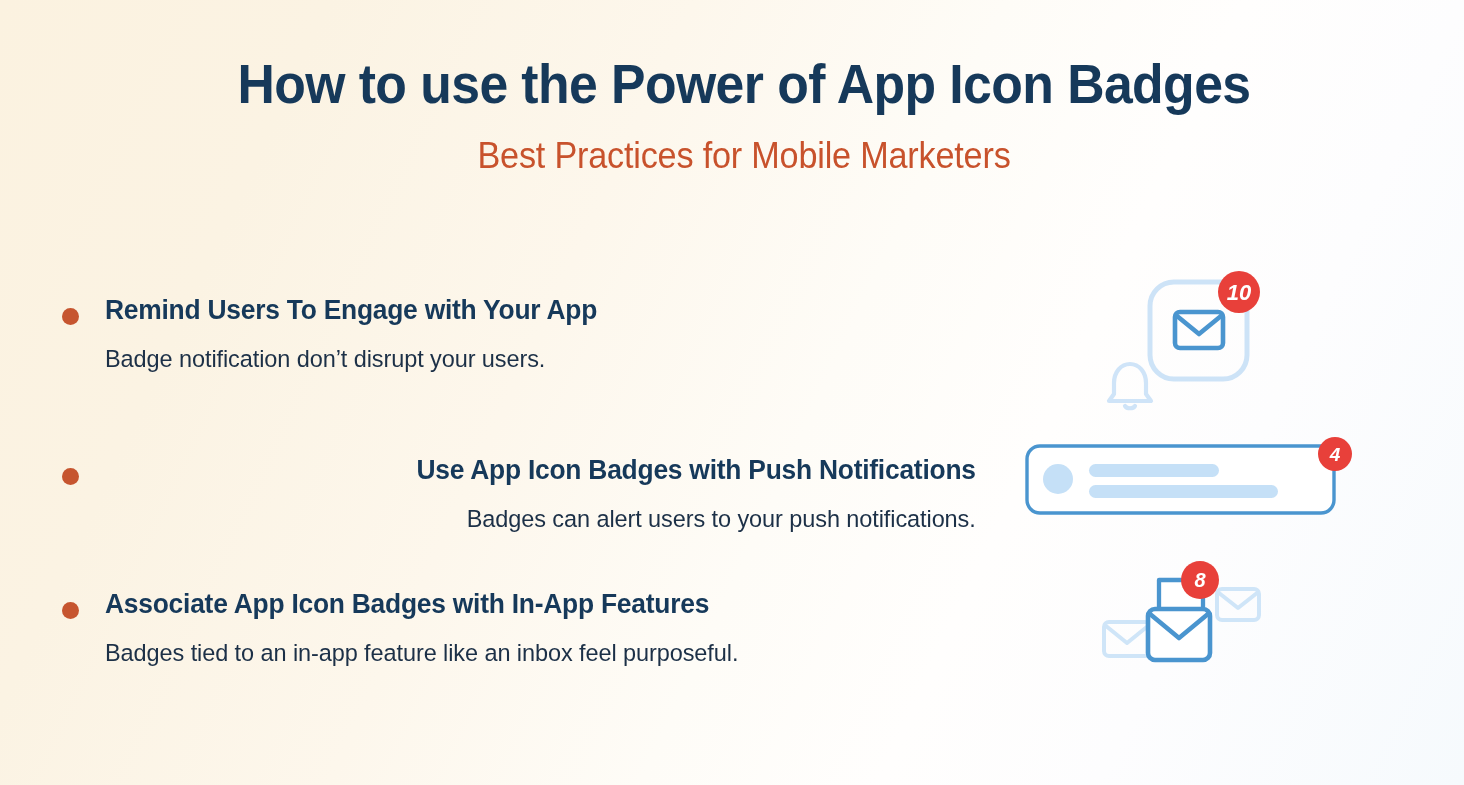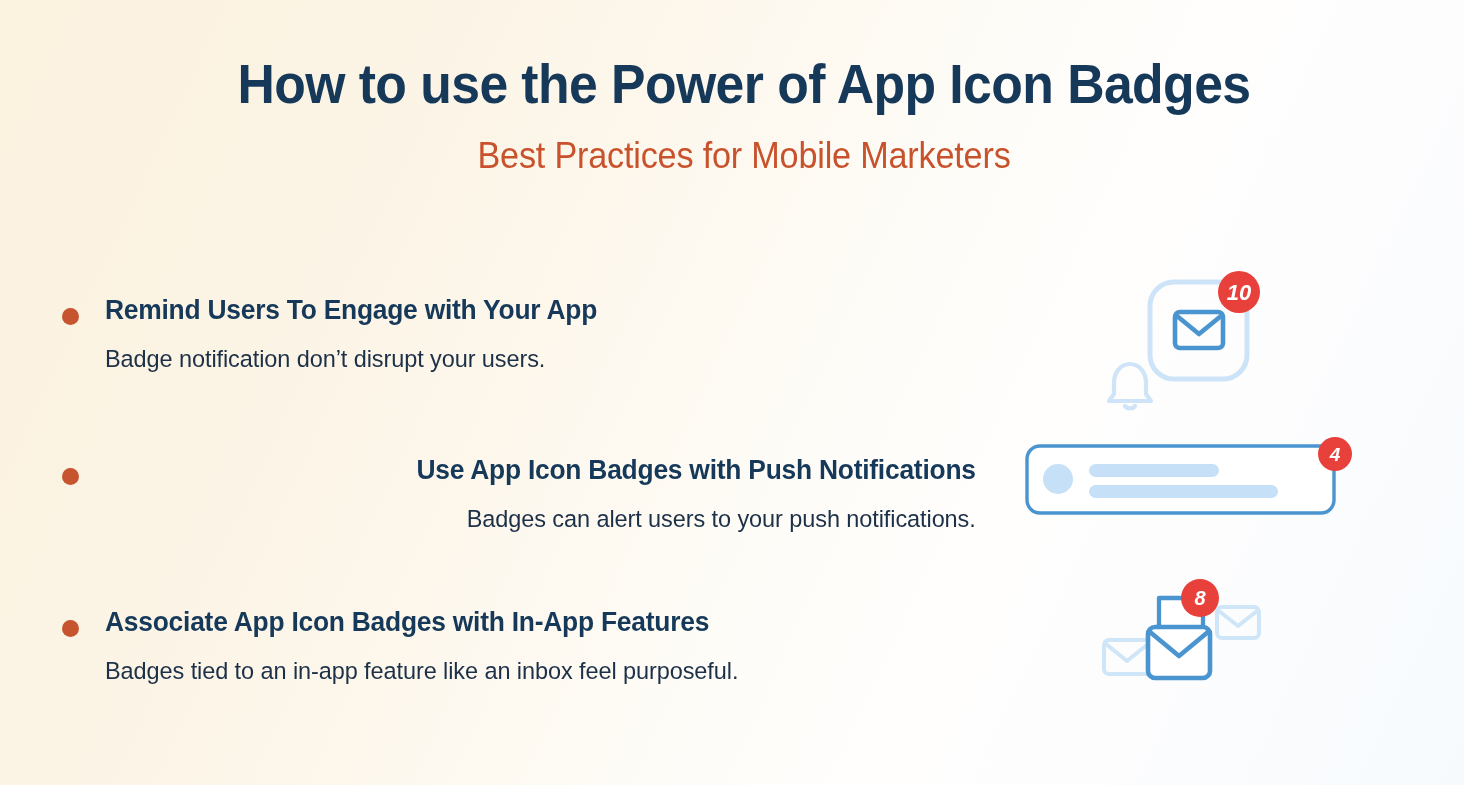--- a/index.html
+++ b/index.html
@@ -70,21 +70,21 @@
   }
 
   .row {
     position: absolute;
     left: 0;
     width: 1204px;
     height: 150px;
   }
   .row-0 { top: 0px; }
   .row-1 { top: 160px; text-align: right; }
-  .row-2 { top: 312px; }
+  .row-2 { top: 294px; }
 
   .row-text {
     position: absolute;
     left: 62px;
     top: 22px;
     width: 950px;
   }
 
   .dot {
     position: absolute;

